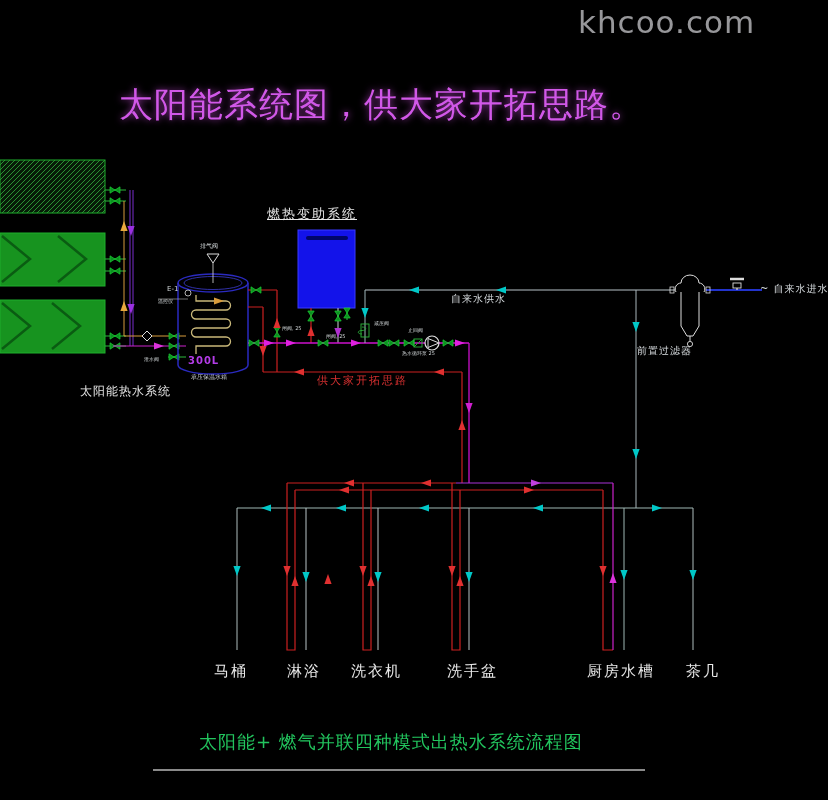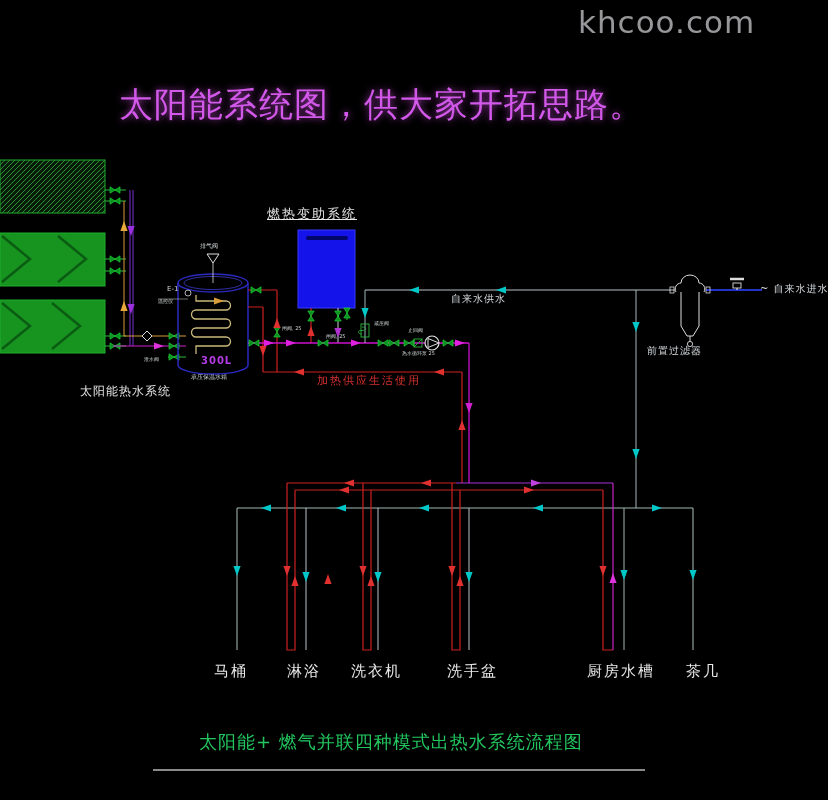--- a/index.html
+++ b/index.html
@@ -4,25 +4,25 @@
 <style>
   html,body{margin:0;padding:0;background:#000;}
   #app{position:relative;width:828px;height:800px;background:#000;overflow:hidden;
        font-family:"DejaVu Sans",sans-serif;}
   .abs{position:absolute;white-space:nowrap;}
   .watermark{left:578px;top:4px;font-size:31px;color:#97979a;letter-spacing:1px;}
   .title{left:119px;top:82px;font-size:34px;font-weight:normal;color:#d158e8;letter-spacing:1px;
          text-shadow:0 0 7px rgba(214,79,232,.75);}
   .solar-label{left:56px;top:383px;font-size:12px;color:#e6e6e6;letter-spacing:1px;margin-left:24px;}
   .gas-label{left:267px;top:205px;font-size:13px;color:#e6e6e6;letter-spacing:2px;text-decoration:underline;}
-  .tank-vol{left:201px;top:355px;font-size:10px;font-weight:bold;color:#b43ce8;letter-spacing:1px;}
+  .tank-vol{left:188px;top:355px;font-size:10px;font-weight:bold;color:#b43ce8;letter-spacing:1px;}
   .heating-note{left:317px;top:373px;font-size:11px;color:#d83030;letter-spacing:2px;}
   .tap-supply{left:451px;top:292px;font-size:10px;color:#d8dde0;letter-spacing:1px;}
   .tap-inlet{left:760px;top:282px;font-size:10px;color:#d8dde0;letter-spacing:1px;}
-  .prefilter-label{left:637px;top:344px;font-size:10px;color:#d8dde0;letter-spacing:1px;margin-left:10px;}
+  .prefilter-label{left:637px;top:344px;font-size:10px;color:#d8dde0;letter-spacing:1px;}
   .fixture{top:662px;font-size:15px;color:#e8e8e8;letter-spacing:2px;}
   .fx0{left:214px;} .fx1{left:287px;} .fx2{left:351px;} .fx3{left:447px;}
   .fx4{left:587px;} .fx5{left:686px;}
   .caption{left:199px;top:730px;font-size:18px;color:#22c55e;letter-spacing:1px;}
   .tiny{font-size:6px;color:#cfd4d6;letter-spacing:0;}
   .t-vent{left:200px;top:242px;}
   .t-tag{left:167px;top:285px;font-size:7px;}
   .t-tagsub{left:158px;top:298px;font-size:5px;}
   .t-tank{left:191px;top:373px;}
   .t-drain{left:144px;top:356px;font-size:5px;}
@@ -251,21 +251,21 @@
   <div class="abs tiny t-vent">排气阀</div>
   <div class="abs tiny t-tag">E-1</div>
   <div class="abs tiny t-tagsub">温控仪</div>
   <div class="abs tiny t-tank">承压保温水箱</div>
   <div class="abs tiny t-drain">泄水阀</div>
   <div class="abs tiny t-v1">闸阀, 25</div>
   <div class="abs tiny t-v2">闸阀, 25</div>
   <div class="abs tiny t-prv">减压阀</div>
   <div class="abs tiny t-chk">止回阀</div>
   <div class="abs tiny t-pump">热水循环泵 25</div>
-  <div class="abs heating-note">加热供应生活使用</div>
+  <div class="abs heating-note">供大家开拓思路</div>
   <div class="abs tap-supply">自来水供水</div>
   <div class="abs tap-inlet">~ 自来水进水</div>
   <div class="abs prefilter-label">前置过滤器</div>
 
   <div class="abs fixture fx0">马桶</div>
   <div class="abs fixture fx1">淋浴</div>
   <div class="abs fixture fx2">洗衣机</div>
   <div class="abs fixture fx3">洗手盆</div>
   <div class="abs fixture fx4">厨房水槽</div>
   <div class="abs fixture fx5">茶几</div>

